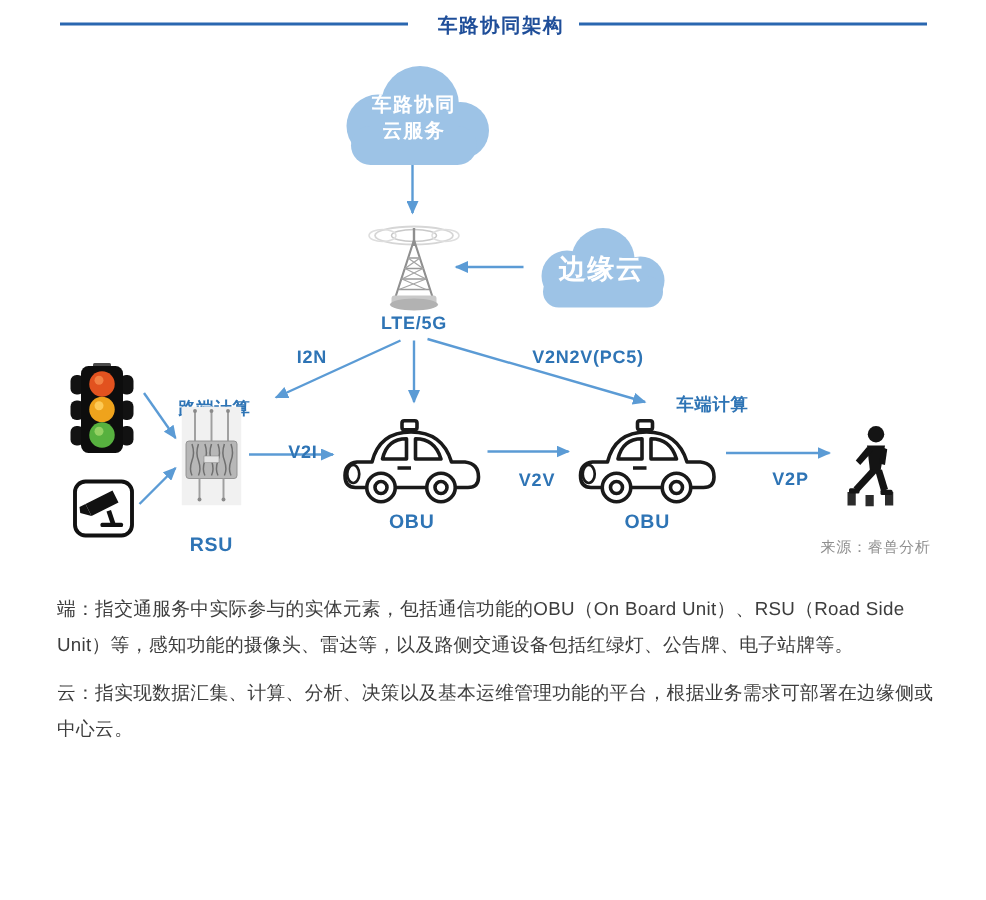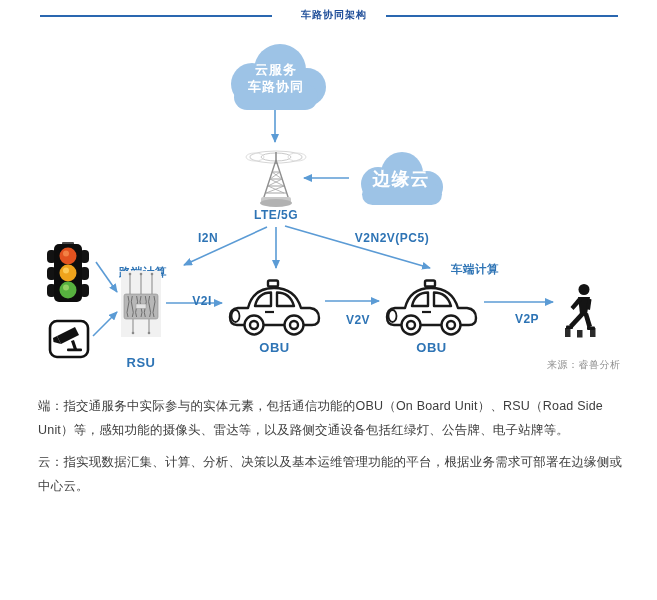--- a/index.html
+++ b/index.html
@@ -3,21 +3,21 @@
 <meta charset="utf-8">
 <style>
   html,body{margin:0;padding:0;background:#ffffff;}
   .page{
     position:relative;width:657px;height:600px;background:#ffffff;overflow:hidden;
     font-family:"Liberation Sans","DejaVu Sans",sans-serif;
   }
   .hline{position:absolute;height:2px;background:#2a67b0;}
   .page-title{
     position:absolute;left:274px;top:8px;width:120px;text-align:center;
-    font-size:10px;font-weight:bold;color:#1f4e99;letter-spacing:1px;
+    font-size:13px;font-weight:bold;color:#1f4e99;letter-spacing:1px;
   }
   .overlay{position:absolute;left:0;top:0;pointer-events:none;}
   .icon{position:absolute;}
   .cloud-text{
     position:absolute;text-align:center;color:#ffffff;font-weight:bold;
     font-size:13px;line-height:17px;letter-spacing:1px;
   }
   .dlabel{
     position:absolute;color:#2e74b5;font-weight:bold;text-align:center;
     font-size:12px;letter-spacing:0.5px;
@@ -65,22 +65,22 @@
 
   <svg class="icon" style="left:222px;top:42px;" width="108" height="72" viewBox="0 0 108 72">
     <g fill="#9dc3e6">
       <circle cx="30" cy="42" r="21"></circle>
       <circle cx="58" cy="28" r="26"></circle>
       <circle cx="85" cy="45" r="19"></circle>
       <rect x="12" y="42" width="84" height="26" rx="13"></rect>
     </g>
   </svg>
   <div class="cloud-text" style="left:222px;top:61px;width:108px;">
+    <div>车路协同</div>
     <div>云服务</div>
-    <div>车路协同</div>
   </div>
 
   <svg class="icon" style="left:243px;top:148px;" width="66" height="60" viewBox="0 0 66 60">
     <ellipse cx="33" cy="9" rx="26" ry="6" fill="none" stroke="#d6d6d6" stroke-width="1.2"></ellipse>
     <ellipse cx="33" cy="9" rx="15" ry="4" fill="none" stroke="#c9c9c9" stroke-width="1"></ellipse>
     <ellipse cx="12" cy="9" rx="9" ry="4" fill="none" stroke="#dedede" stroke-width="1"></ellipse>
     <ellipse cx="54" cy="9" rx="9" ry="4" fill="none" stroke="#dedede" stroke-width="1"></ellipse>
     <line x1="33" y1="4" x2="33" y2="16" stroke="#8f8f8f" stroke-width="1.6"></line>
     <path d="M33,12 L20,52 M33,12 L46,52" stroke="#8f8f8f" stroke-width="1.4" fill="none"></path>
     <path d="M29,24 L37,24 M27,31 L39,31 M25,38 L41,38 M23,45 L43,45" stroke="#9a9a9a" stroke-width="0.9" fill="none"></path>

